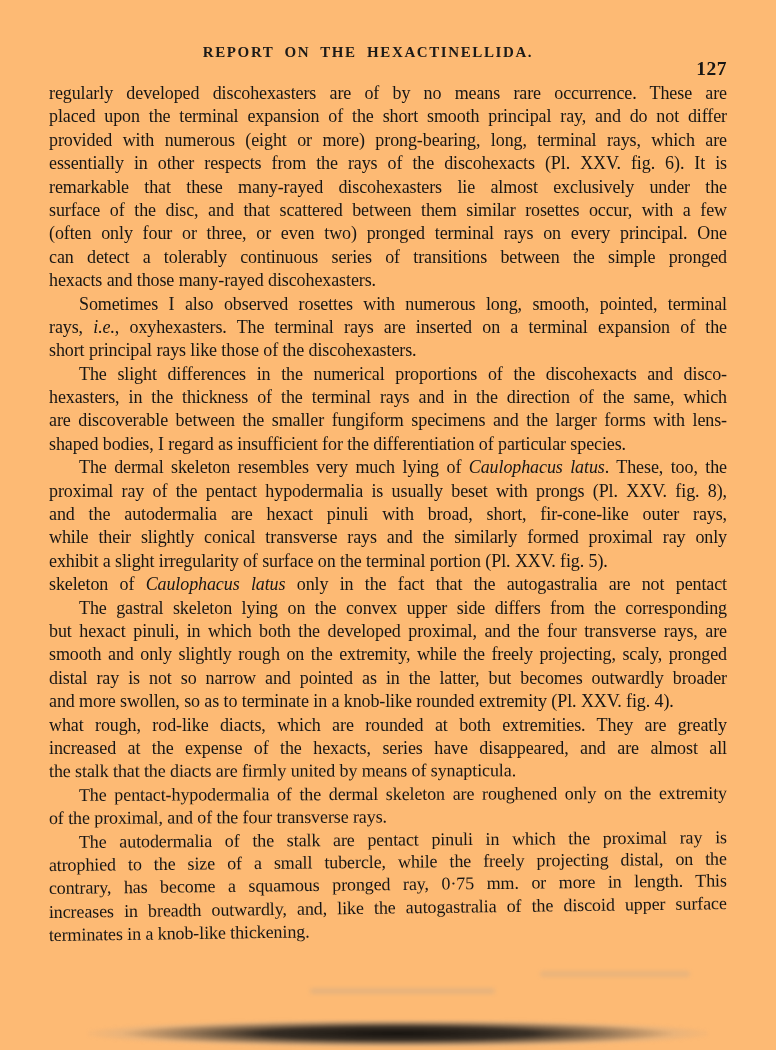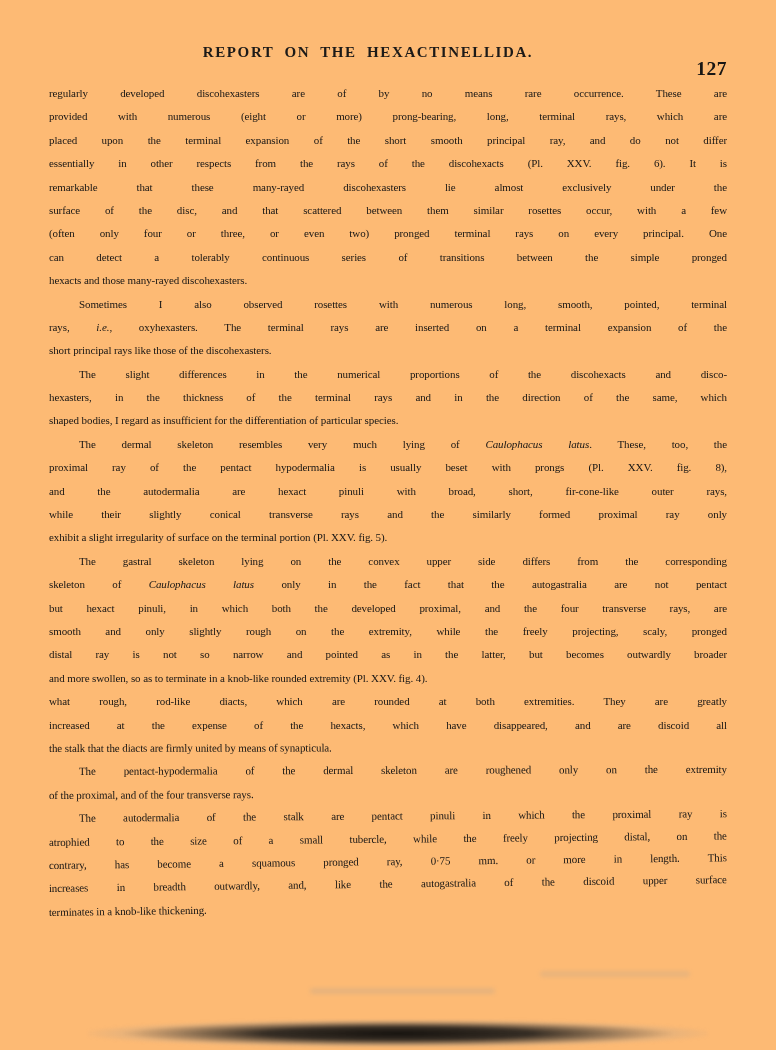--- a/index.html
+++ b/index.html
@@ -37,21 +37,21 @@
     font-size: 19.5px;
     font-weight: bold;
     letter-spacing: 0.5px;
     margin-top: 18px;
   }
   .text-block {
     position: absolute;
     left: 49px;
     top: 82px;
     width: 678px;
-    font-size: 11px;
+    font-size: 18px;
     line-height: 23.4px;
     letter-spacing: -0.1px;
   }
   .line {
     height: 23.4px;
     overflow: hidden;
     text-align: justify;
     text-align-last: justify;
     transform-origin: 0 100%;
   }
@@ -97,47 +97,48 @@
 
 <div class="page">
 
   <div class="header">
     <div class="header-title">REPORT ON THE HEXACTINELLIDA.</div>
     <div class="page-num">127</div>
   </div>
 
   <div class="text-block">
       <div class="line"><span>regularly developed discohexasters are of by no means rare occurrence.  These are</span></div>
+      <div class="line"><span>placed upon the terminal expansion of the short smooth principal ray, and do not differ</span></div>
       <div class="line"><span>provided with numerous (eight or more) prong-bearing, long, terminal rays, which are</span></div>
-      <div class="line"><span>placed upon the terminal expansion of the short smooth principal ray, and do not differ</span></div>
       <div class="line"><span>essentially in other respects from the rays of the discohexacts (Pl. XXV. fig. 6).  It is</span></div>
       <div class="line"><span>remarkable that these many-rayed discohexasters lie almost exclusively under the</span></div>
       <div class="line"><span>surface of the disc, and that scattered between them similar rosettes occur, with a few</span></div>
       <div class="line"><span>(often only four or three, or even two) pronged terminal rays on every principal.  One</span></div>
       <div class="line"><span>can detect a tolerably continuous series of transitions between the simple pronged</span></div>
       <div class="line last"><span>hexacts and those many-rayed discohexasters.</span></div>
       <div class="line indent"><span>Sometimes I also observed rosettes with numerous long, smooth, pointed, terminal</span></div>
       <div class="line"><span>rays, </span><span class="it">i.e.</span><span>, oxyhexasters.  The terminal rays are inserted on a terminal expansion of the</span></div>
       <div class="line last"><span>short principal rays like those of the discohexasters.</span></div>
       <div class="line indent"><span>The slight differences in the numerical proportions of the discohexacts and disco-</span></div>
       <div class="line"><span>hexasters, in the thickness of the terminal rays and in the direction of the same, which</span></div>
+      <div class="line"><span>are discoverable between the smaller fungiform specimens and the larger forms with lens-</span></div>
       <div class="line last"><span>shaped bodies, I regard as insufficient for the differentiation of particular species.</span></div>
       <div class="line indent"><span>The dermal skeleton resembles very much lying of </span><span class="it">Caulophacus latus</span><span>.  These, too, the</span></div>
       <div class="line"><span>proximal ray of the pentact hypodermalia is usually beset with prongs (Pl. XXV. fig. 8),</span></div>
       <div class="line"><span>and the autodermalia are hexact pinuli with broad, short, fir-cone-like outer rays,</span></div>
       <div class="line"><span>while their slightly conical transverse rays and the similarly formed proximal ray only</span></div>
       <div class="line last"><span>exhibit a slight irregularity of surface on the terminal portion (Pl. XXV. fig. 5).</span></div>
+      <div class="line"><span>skeleton of </span><span class="it">Caulophacus latus</span><span> only in the fact that the autogastralia are not pentact</span></div>
       <div class="line indent"><span>The gastral skeleton lying on the convex upper side differs from the corresponding</span></div>
-      <div class="line"><span>skeleton of </span><span class="it">Caulophacus latus</span><span> only in the fact that the autogastralia are not pentact</span></div>
       <div class="line"><span>but hexact pinuli, in which both the developed proximal, and the four transverse rays, are</span></div>
       <div class="line"><span>smooth and only slightly rough on the extremity, while the freely projecting, scaly, pronged</span></div>
       <div class="line"><span>distal ray is not so narrow and pointed as in the latter, but becomes outwardly broader</span></div>
       <div class="line last"><span>and more swollen, so as to terminate in a knob-like rounded extremity (Pl. XXV. fig. 4).</span></div>
       <div class="line"><span>what rough, rod-like diacts, which are rounded at both extremities.  They are greatly</span></div>
-      <div class="line"><span>increased at the expense of the hexacts, which have disappeared, and are discoid all</span></div>
+      <div class="line"><span>increased at the expense of the hexacts, series have disappeared, and are almost all</span></div>
       <div class="line last"><span>the stalk that the diacts are firmly united by means of synapticula.</span></div>
       <div class="line indent"><span>The pentact-hypodermalia of the dermal skeleton are roughened only on the extremity</span></div>
       <div class="line last"><span>of the proximal, and of the four transverse rays.</span></div>
       <div class="line indent"><span>The autodermalia of the stalk are pentact pinuli in which the proximal ray is</span></div>
       <div class="line"><span>atrophied to the size of a small tubercle, while the freely projecting distal, on the</span></div>
       <div class="line"><span>contrary, has become a squamous pronged ray, 0·75 mm. or more in length.  This</span></div>
       <div class="line"><span>increases in breadth outwardly, and, like the autogastralia of the discoid upper surface</span></div>
       <div class="line last"><span>terminates in a knob-like thickening.</span></div>
     </div>
 

